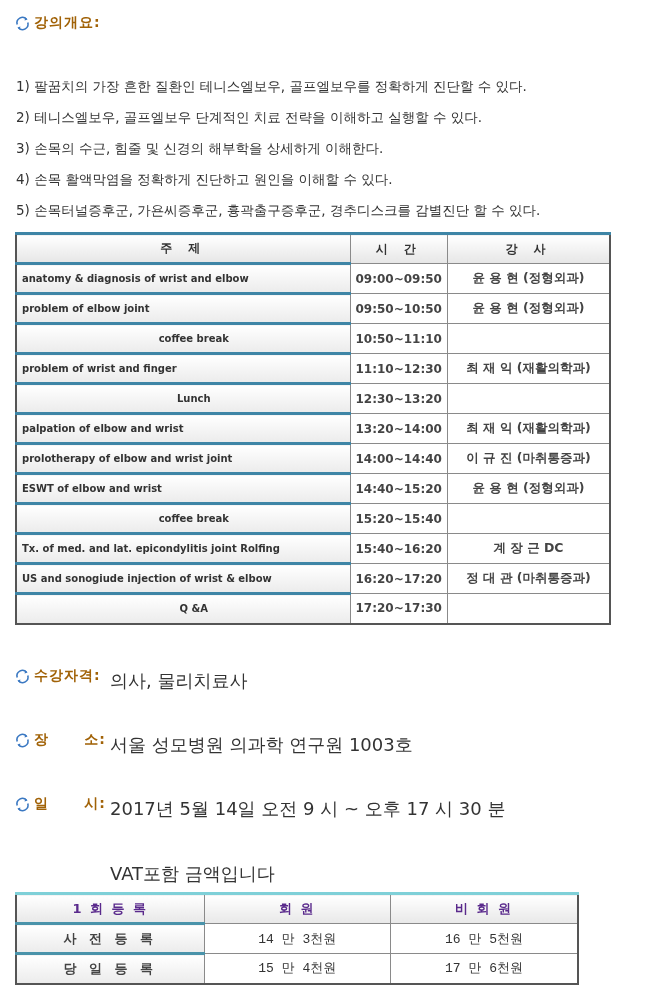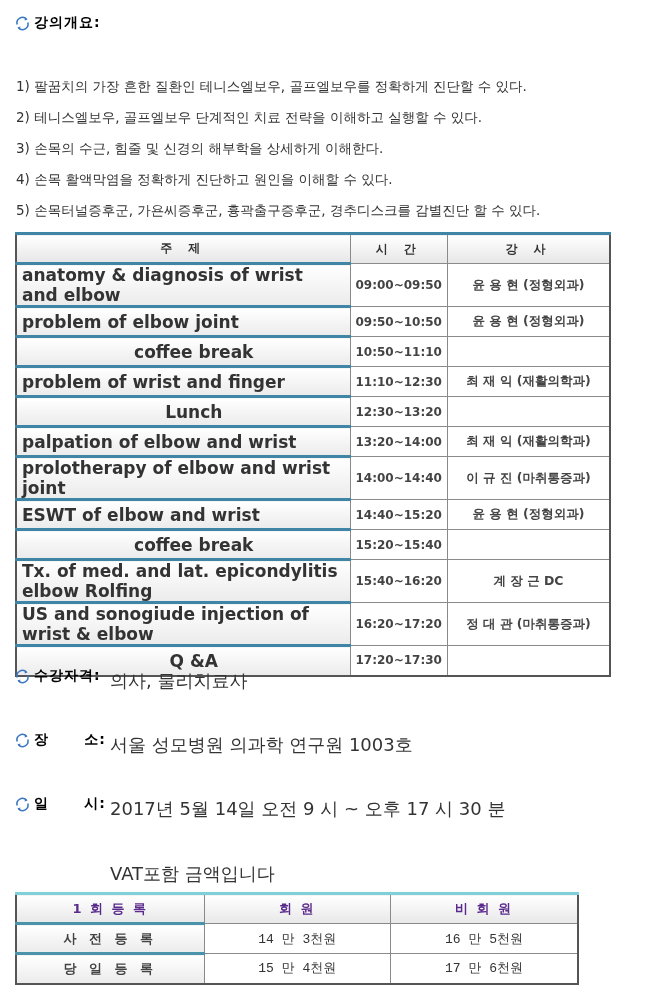--- a/index.html
+++ b/index.html
@@ -2,21 +2,21 @@
 <html><head>
 <meta charset="utf-8">
 <style>
   * { box-sizing: border-box; margin: 0; padding: 0; }
   html, body { width: 666px; height: 996px; background: #ffffff; overflow: hidden; }
   body { font-family: "DejaVu Sans", "Liberation Sans", sans-serif; color: #333; position: relative; }
 
   .sec-title {
     position: absolute; left: 14px;
     display: flex; align-items: center;
-    color: #000000; font-weight: bold; font-size: 14px; letter-spacing: 1px;
+    color: #a16207; font-weight: bold; font-size: 14px; letter-spacing: 1px;
   }
   .sec-title .ico { width: 17px; height: 17px; margin-right: 3px; display: inline-block; }
   .sec-title .lbl { white-space: pre; }
 
   .objectives { position: absolute; left: 16px; top: 74px; font-size: 13.5px; color: #333; }
   .objectives .obj { height: 31px; line-height: 24px; white-space: nowrap; }
 
   table.sched {
     position: absolute; left: 15px; top: 232px; width: 596px;
     border-collapse: collapse; border: 2px solid #555;
@@ -24,21 +24,21 @@
   }
   table.sched td, table.sched th {
     height: 30px; border: 1px solid #8a8a8a; padding: 0 5px; font-weight: bold;
   }
   table.sched th {
     font-weight: bold; color: #333; text-align: center;
     background: linear-gradient(#ffffff, #e6e6e6);
     border-top: 3px solid #3e85a6; letter-spacing: 6px;
   }
   table.sched td.topic {
-    width: 334px; font-weight: bold; font-family: "DejaVu Sans", sans-serif; font-size: 17px;
+    width: 334px; font-weight: bold; font-family: "DejaVu Sans", sans-serif; font-size: 10px;
     color: #333; background: linear-gradient(#ffffff, #ebebeb);
     border-top: 3px solid #3e85a6;
   }
   table.sched td.topic.center { text-align: center; padding-left: 26px; }
   table.sched td.time { width: 96px; text-align: center; color: #444; font-size: 12px; }
   table.sched td.lect { text-align: center; color: #444; font-size: 12.5px; white-space: nowrap; }
 
   .info-val { position: absolute; left: 110px; font-size: 18px; color: #333; white-space: nowrap; }
 
   table.price {
@@ -136,21 +136,21 @@
       <td class="topic">ESWT of elbow and wrist</td>
       <td class="time">14:40~15:20</td>
       <td class="lect">윤 용 현 (정형외과)</td>
     </tr>
     <tr>
       <td class="topic center">coffee break</td>
       <td class="time">15:20~15:40</td>
       <td class="lect"></td>
     </tr>
     <tr>
-      <td class="topic">Tx. of med. and lat. epicondylitis elbow Rolfing</td>
+      <td class="topic">Tx. of med. and lat. epicondylitis joint Rolfing</td>
       <td class="time">15:40~16:20</td>
       <td class="lect">계 장 근  DC</td>
     </tr>
     <tr>
       <td class="topic">US and  sonogiude injection of wrist &amp; elbow</td>
       <td class="time">16:20~17:20</td>
       <td class="lect">정 대 관 (마취통증과)</td>
     </tr>
     <tr>
       <td class="topic center">Q &amp;A</td>

